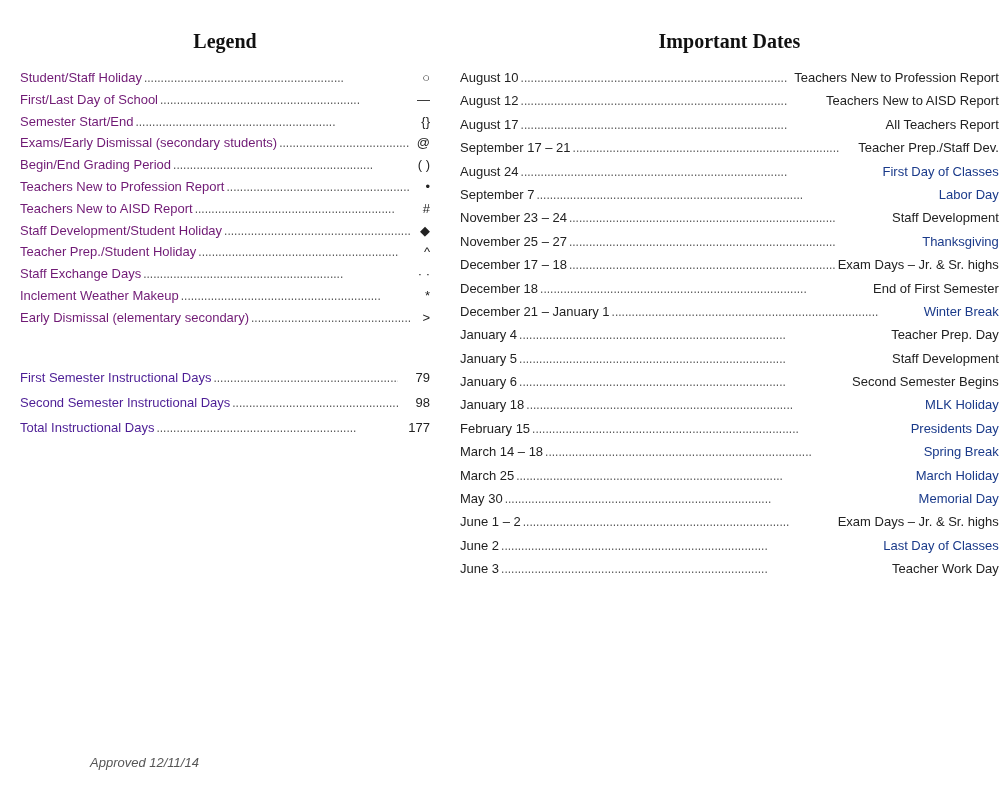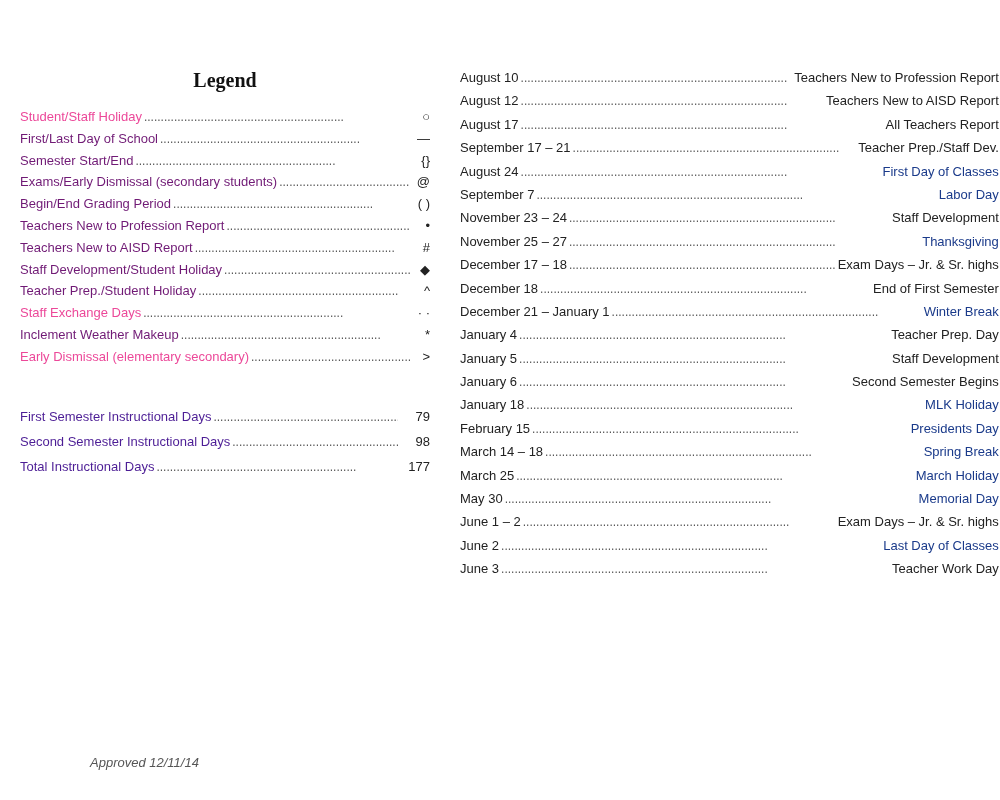--- a/index.html
+++ b/index.html
@@ -11,21 +11,20 @@
       width: 1000px;
       height: 800px;
       overflow: hidden;
       position: relative;
     }
 
     .page-container {
       display: flex;
       width: 100%;
       padding: 30px 20px 20px 20px;
-      margin-top: 39px;
     }
 
     
     .left-col {
       width: 430px;
       padding-right: 20px;
     }
 
     .section-title {
       font-size: 20px;
@@ -42,21 +41,21 @@
       margin-bottom: 3px;
       line-height: 1.4;
     }
 
     .legend-row .lbl {
       white-space: nowrap;
       color: #701a75;
     }
 
     .legend-row.black-lbl .lbl {
-      color: #ec4899;
+      color: #701a75;
     }
 
     .legend-row .sym {
       white-space: nowrap;
       min-width: 18px;
       text-align: right;
       font-size: 13px;
     }
 
     
@@ -238,20 +237,21 @@
         </div>
         <div class="stat-row">
           <span class="stat-lbl">Total Instructional Days</span>
           <span class="stat-fill">............................................................</span>
           <span class="stat-val">177</span>
         </div>
       </div>
   </div>
 
   <div class="right-col">
+    <div class="section-title">Important Dates</div>
     <div id="dates-list">
         <div class="dates-row">
           <span class="date-lbl">August 10</span>
           <span class="date-fill">................................................................................</span>
           <span class="date-event black">Teachers New to Profession Report</span>
         </div>
         <div class="dates-row">
           <span class="date-lbl">August 12</span>
           <span class="date-fill">................................................................................</span>
           <span class="date-event black">Teachers New to AISD Report</span>

